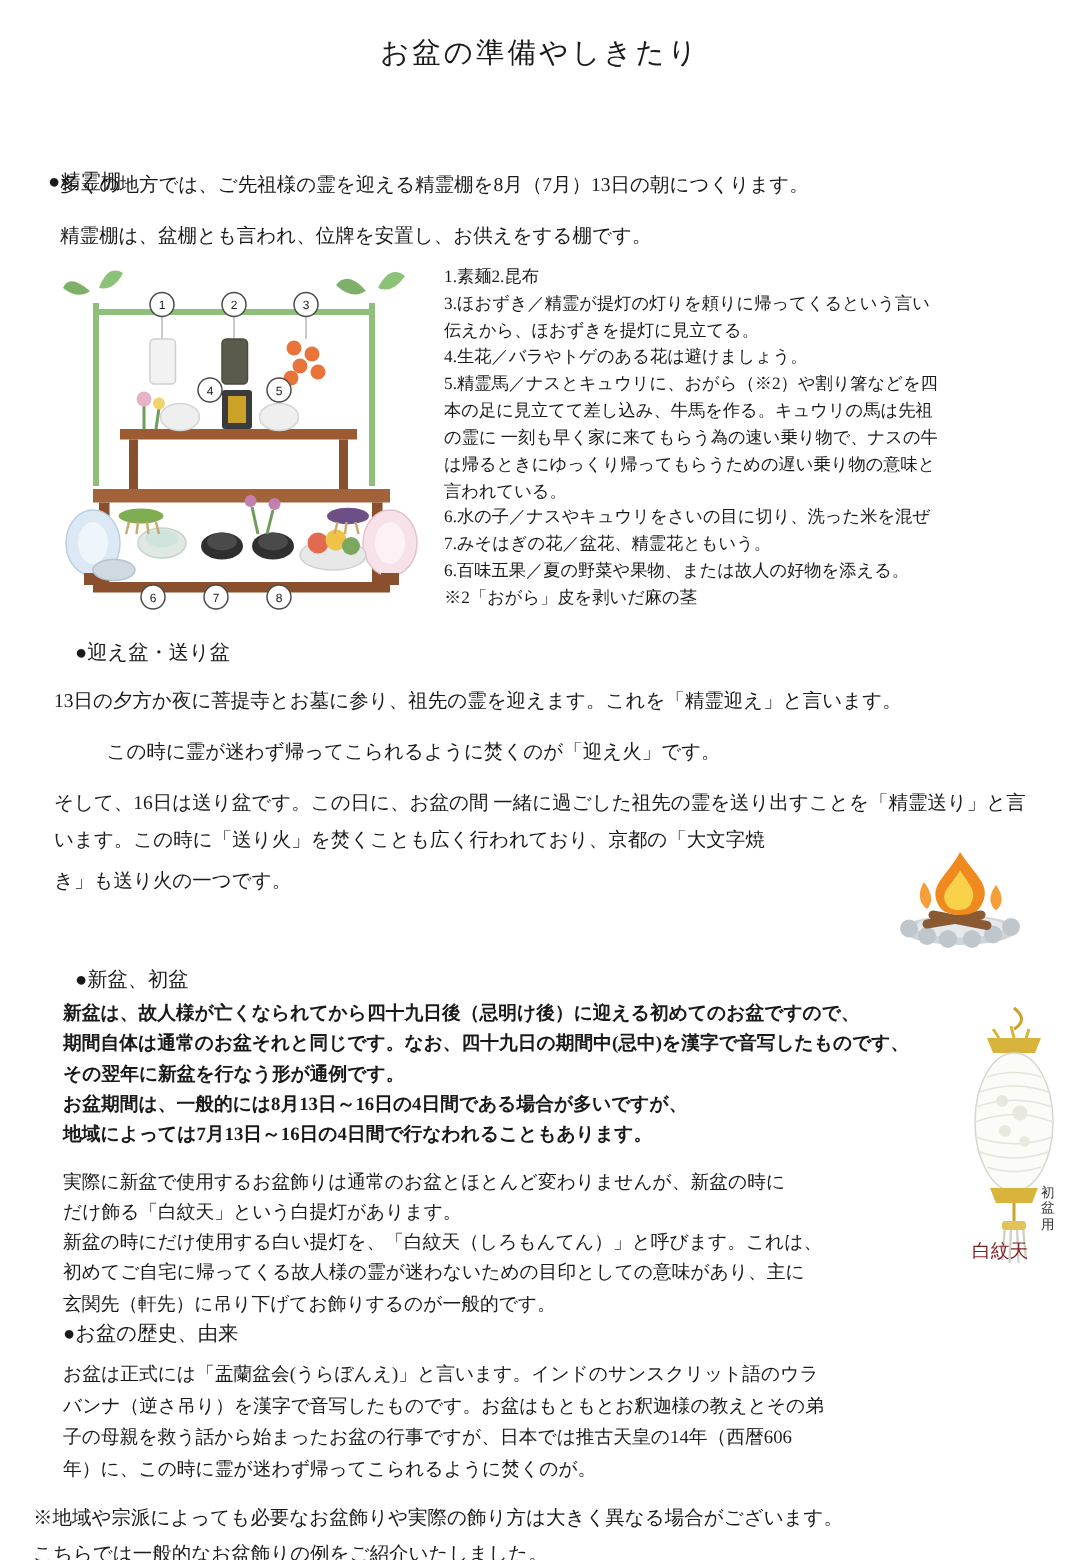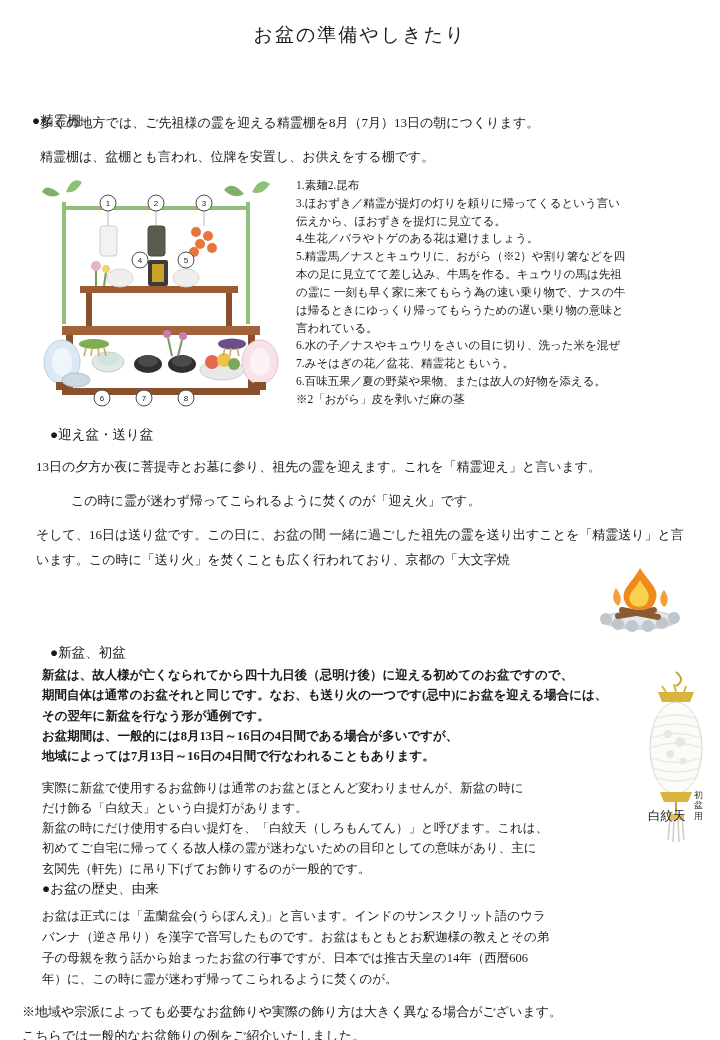--- a/index.html
+++ b/index.html
@@ -83,23 +83,23 @@
   #sec3-b3 { left: 42px; top: 756px; width: 590px; }
   #sec3-b4 { left: 42px; top: 796px; width: 560px; }
 
   .b3line { font-size: 12.5px; line-height: 1.62; margin: 0; }
 
   
   #lantern { left: 636px; top: 646px; width: 80px; height: 200px; }
   #lantern-caption {
     position: absolute;
     left: 648px;
-    top: 786px;
+    top: 804px;
     font-size: 12.5px;
-    color: #0f172a;
+    color: #7f1d1d;
   }
   #lantern-side {
     position: absolute;
     left: 694px;
     top: 768px;
     width: 14px;
     font-size: 9px;
     line-height: 1.15;
     color: #333;
   }
@@ -294,20 +294,23 @@
   </div>
   <div class="blk" id="sec2-p1">
     <p class="body-line">13日の夕方か夜に菩提寺とお墓に参り、祖先の霊を迎えます。これを「精霊迎え」と言います。</p>
   </div>
   <div class="blk" id="sec2-p2">
     <p class="body-line">この時に霊が迷わず帰ってこられるように焚くのが「迎え火」です。</p>
   </div>
   <div class="blk" id="sec2-p3">
     <p class="body-line">そして、16日は送り盆です。この日に、お盆の間 一緒に過ごした祖先の霊を送り出すことを「精霊送り」と言います。この時に「送り火」を焚くことも広く行われており、京都の「大文字焼</p>
   </div>
+  <div class="blk" id="sec2-p4">
+    <p class="body-line">き」も送り火の一つです。</p>
+  </div>
 
   <div class="blk" id="bonfire">
     <svg width="96" height="70" viewBox="0 0 96 70" xmlns="http://www.w3.org/2000/svg">
 
       <ellipse cx="48" cy="58" rx="38" ry="10" fill="#cfd4d8"></ellipse>
       <ellipse cx="48" cy="56" rx="30" ry="7" fill="#e6e9ec"></ellipse>
       <g fill="#bfc6cc">
         <circle cx="14" cy="57" r="6"></circle>
           <circle cx="26" cy="62" r="6"></circle>
         <circle cx="40" cy="64" r="6"></circle>
@@ -326,21 +329,21 @@
       <path d="M24 26 C30 34 30 40 26 44 C20 40 20 32 24 26 Z" fill="#f4a03a"></path>
       <path d="M72 28 C77 35 77 41 72 45 C67 41 67 34 72 28 Z" fill="#f4a03a"></path>
     </svg>
   </div>
 
   <div class="blk" id="sec3-head">
     <p class="section-head">●新盆、初盆</p>
   </div>
   <div class="blk" id="sec3-b1">
     <p class="b3line">新盆は、故人様が亡くなられてから四十九日後（忌明け後）に迎える初めてのお盆ですので、</p>
-    <p class="b3line">期間自体は通常のお盆それと同じです。なお、も送り火の一つです(忌中)にお盆を迎える場合には、</p>
+    <p class="b3line">期間自体は通常のお盆それと同じです。なお、四十九日の期間中(忌中)を漢字で音写したものです、</p>
     <p class="b3line">その翌年に新盆を行なう形が通例です。</p>
     <p class="b3line">お盆期間は、一般的には8月13日～16日の4日間である場合が多いですが、</p>
     <p class="b3line">地域によっては7月13日～16日の4日間で行なわれることもあります。</p>
   </div>
   <div class="blk" id="sec3-b3">
     <p class="b3line">実際に新盆で使用するお盆飾りは通常のお盆とほとんど変わりませんが、新盆の時に</p>
     <p class="b3line">だけ飾る「白紋天」という白提灯があります。</p>
   </div>
   <div class="blk" id="sec3-b4">
     <p class="b3line">新盆の時にだけ使用する白い提灯を、「白紋天（しろもんてん）」と呼びます。これは、</p>

